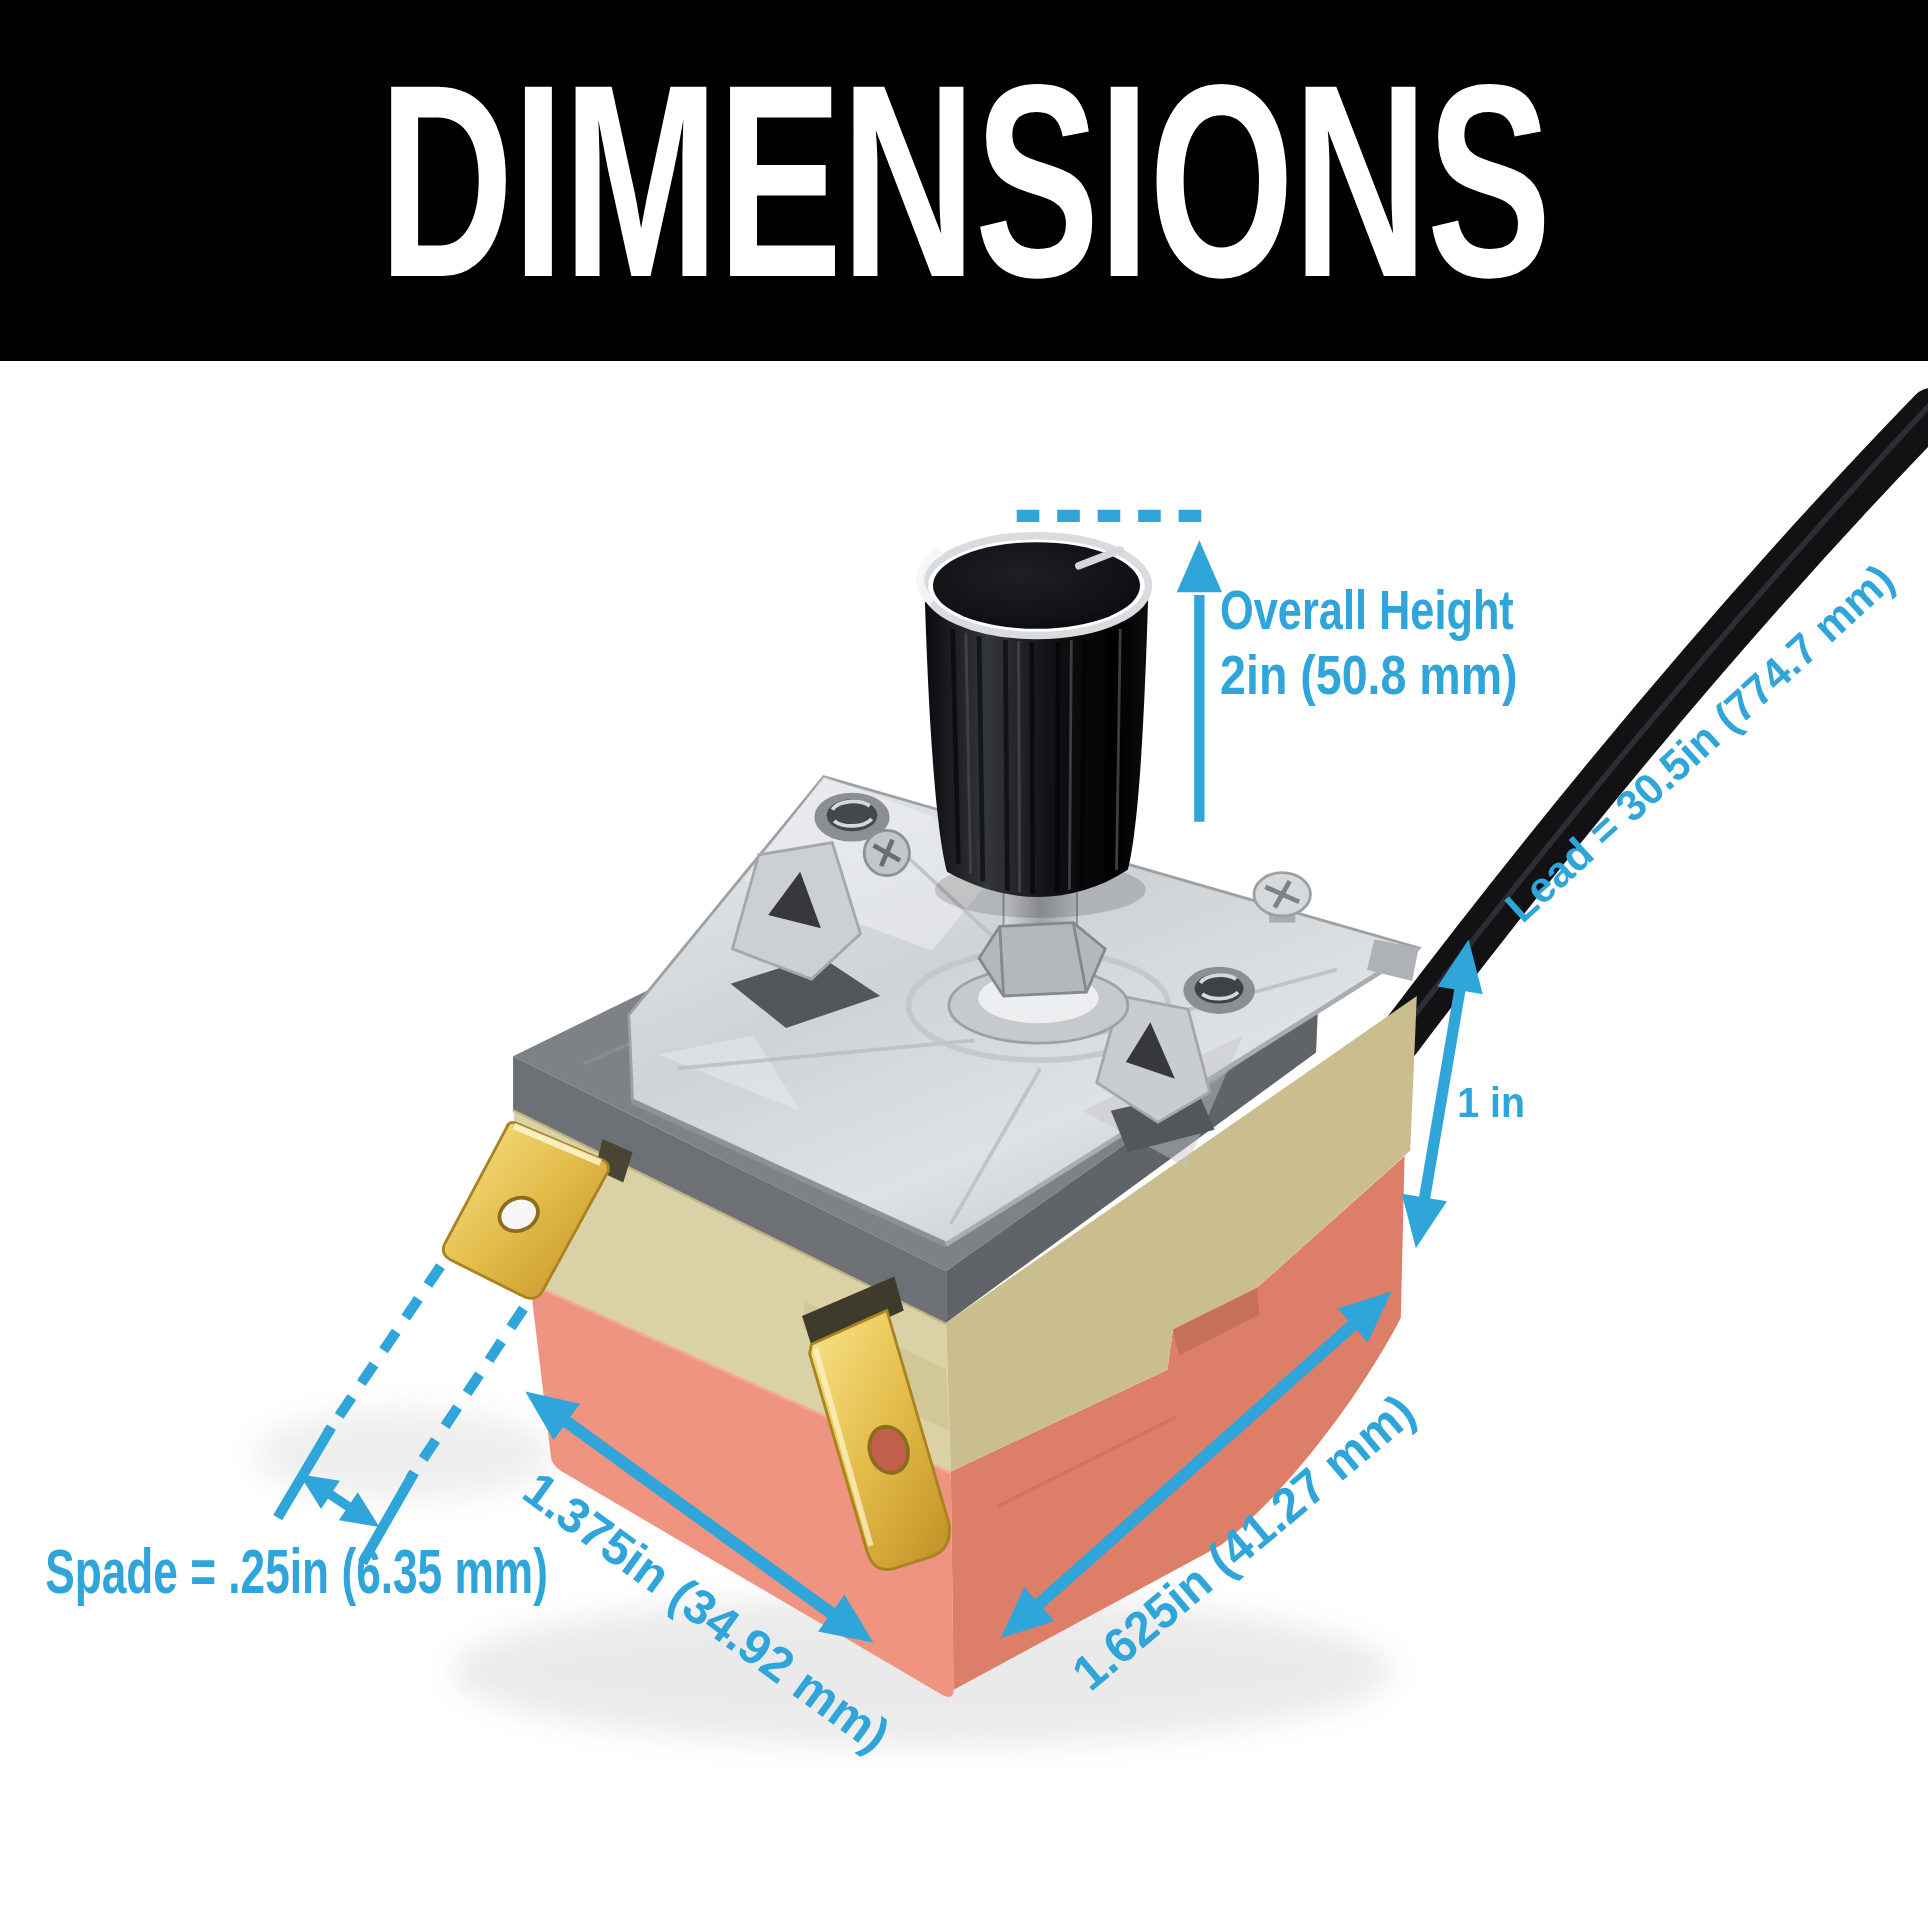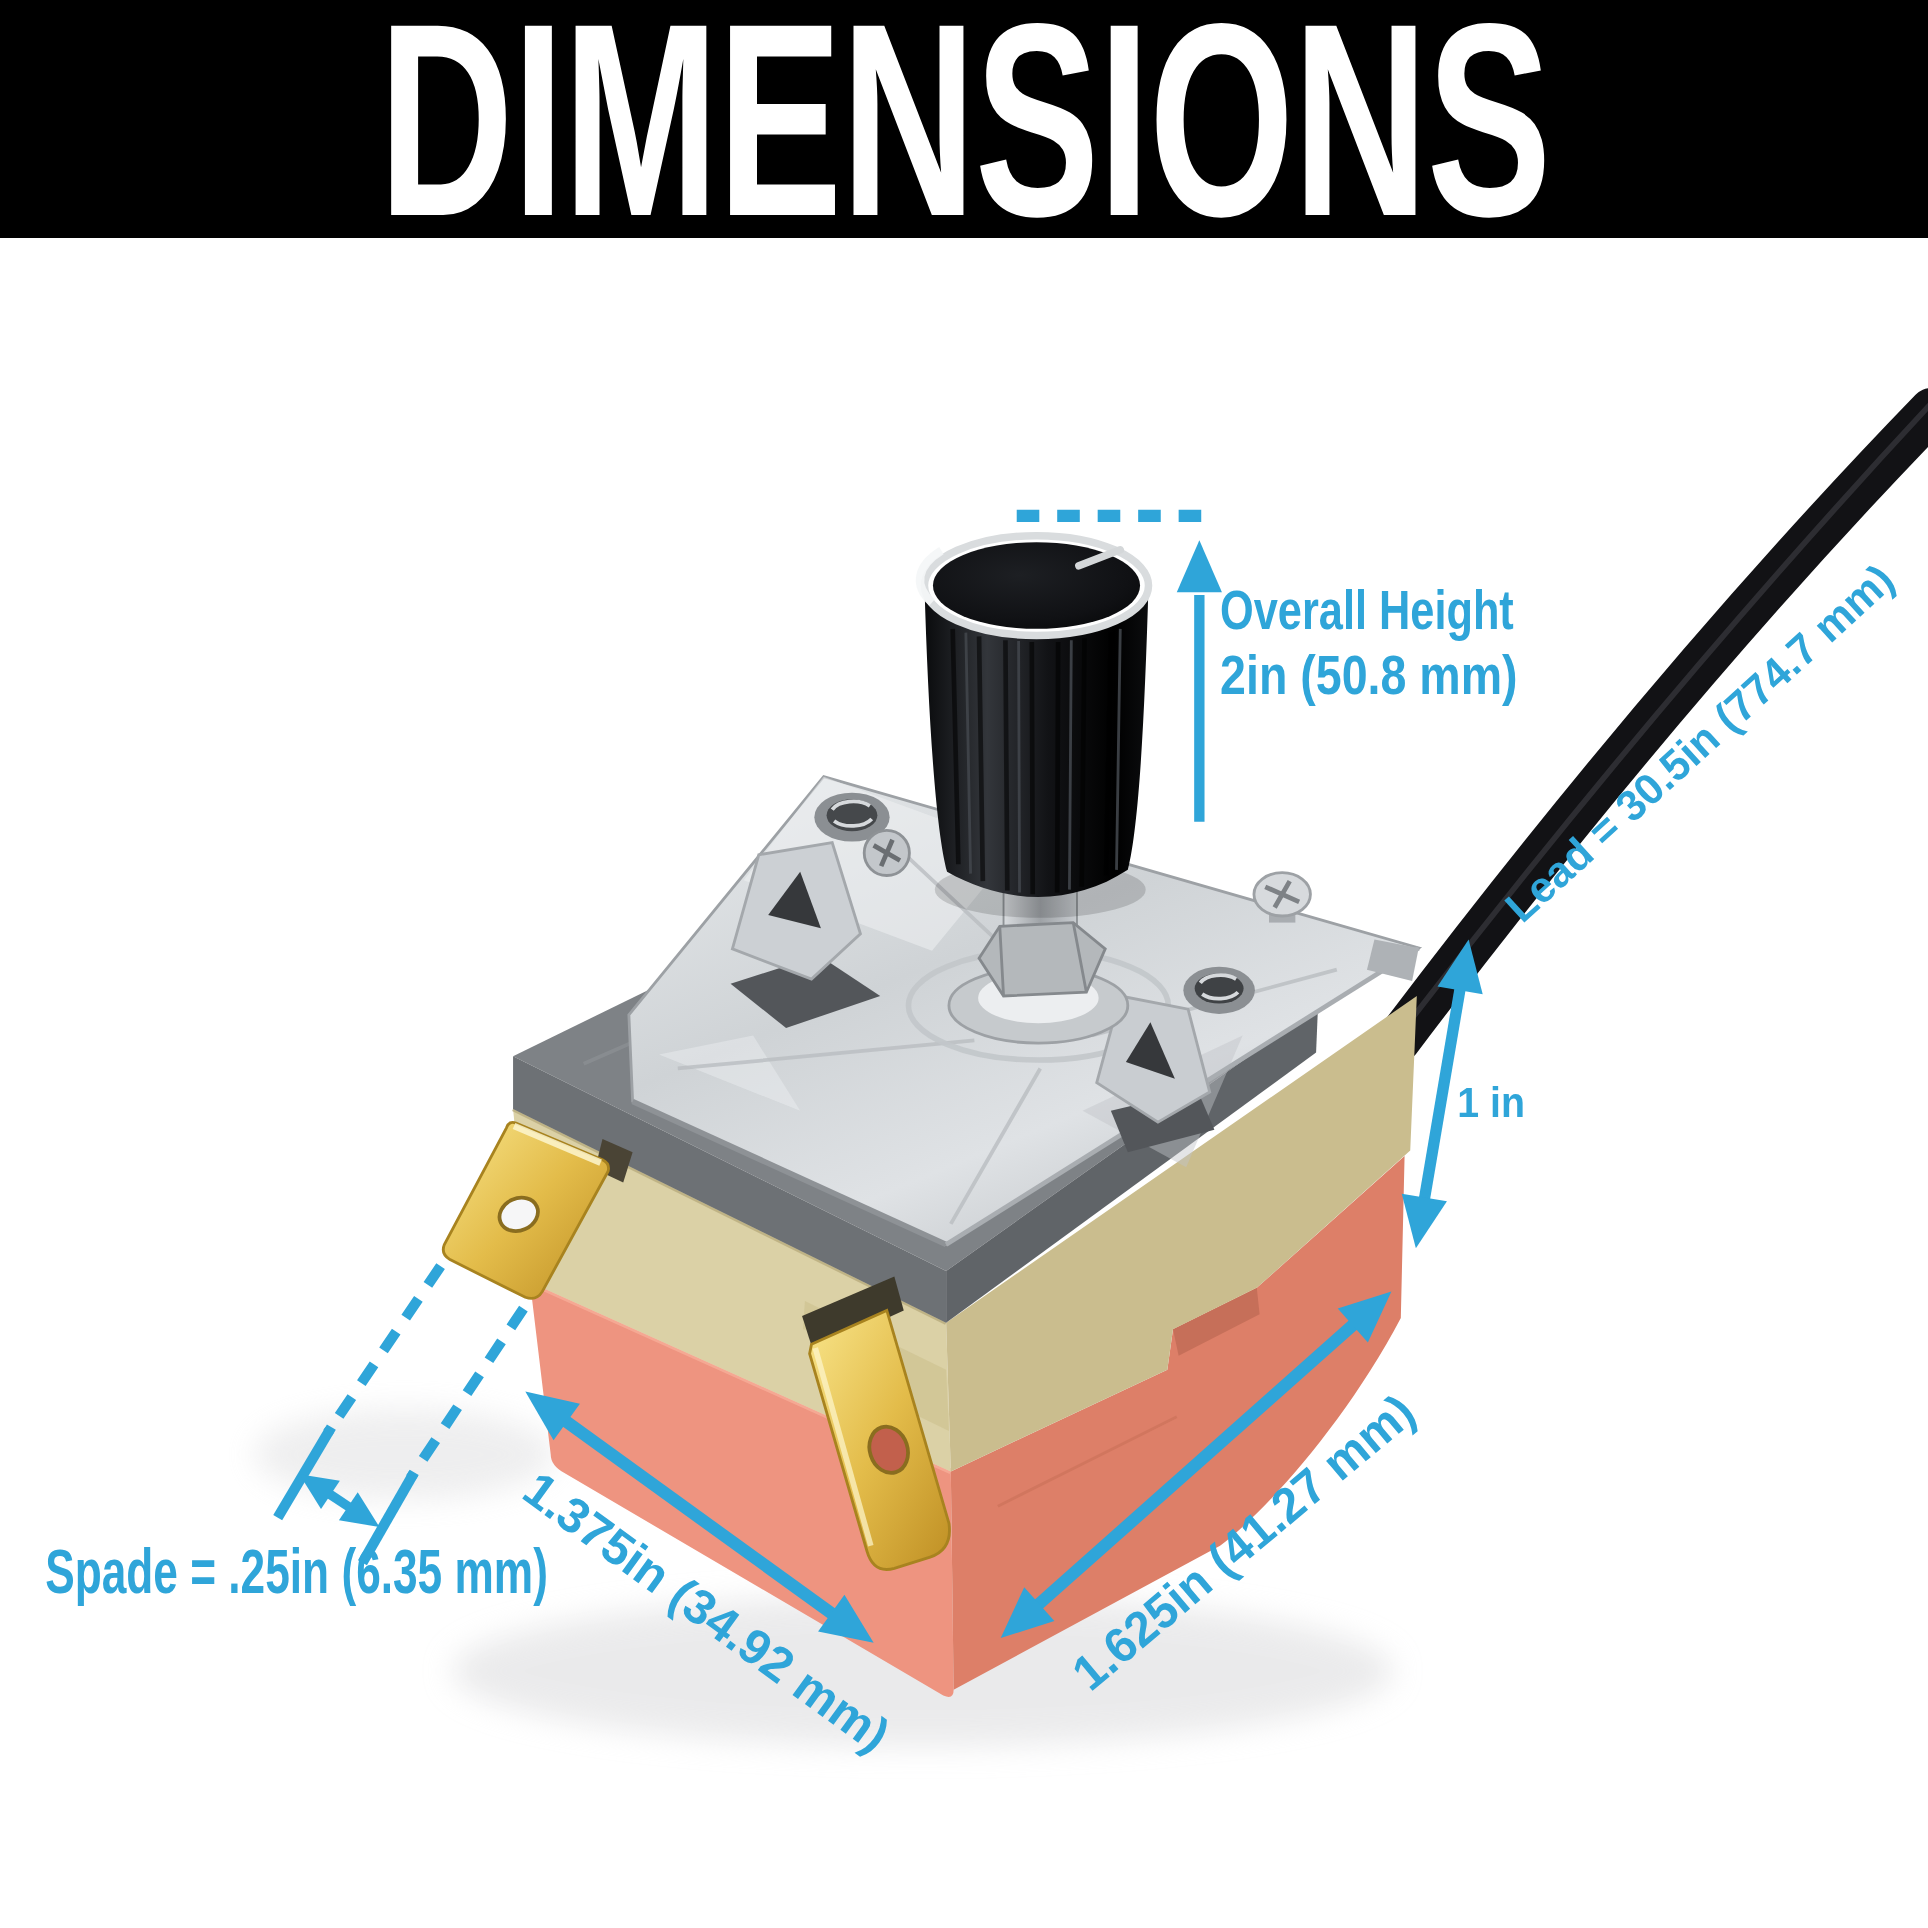--- a/index.html
+++ b/index.html
@@ -6,21 +6,21 @@
     --accent:#2fa5d9;
     --banner-bg:#000000;
     --banner-fg:#ffffff;
   }
   html,body{margin:0;padding:0;background:#ffffff;}
   .page{
     position:relative;width:1928px;height:1928px;overflow:hidden;
     background:#ffffff;font-family:"Liberation Sans",sans-serif;
   }
   .banner{
-    position:absolute;left:0;top:0;width:1928px;height:238px;
+    position:absolute;left:0;top:0;width:1928px;height:361px;
     background:var(--banner-bg);
     display:flex;align-items:center;justify-content:center;
   }
   .banner h1{
     margin:0;white-space:nowrap;
     font-family:"Liberation Sans",sans-serif;
     font-weight:700;font-size:275px;line-height:1;
     color:var(--banner-fg);
     transform:scaleX(0.68);
     letter-spacing:-1.9px;

